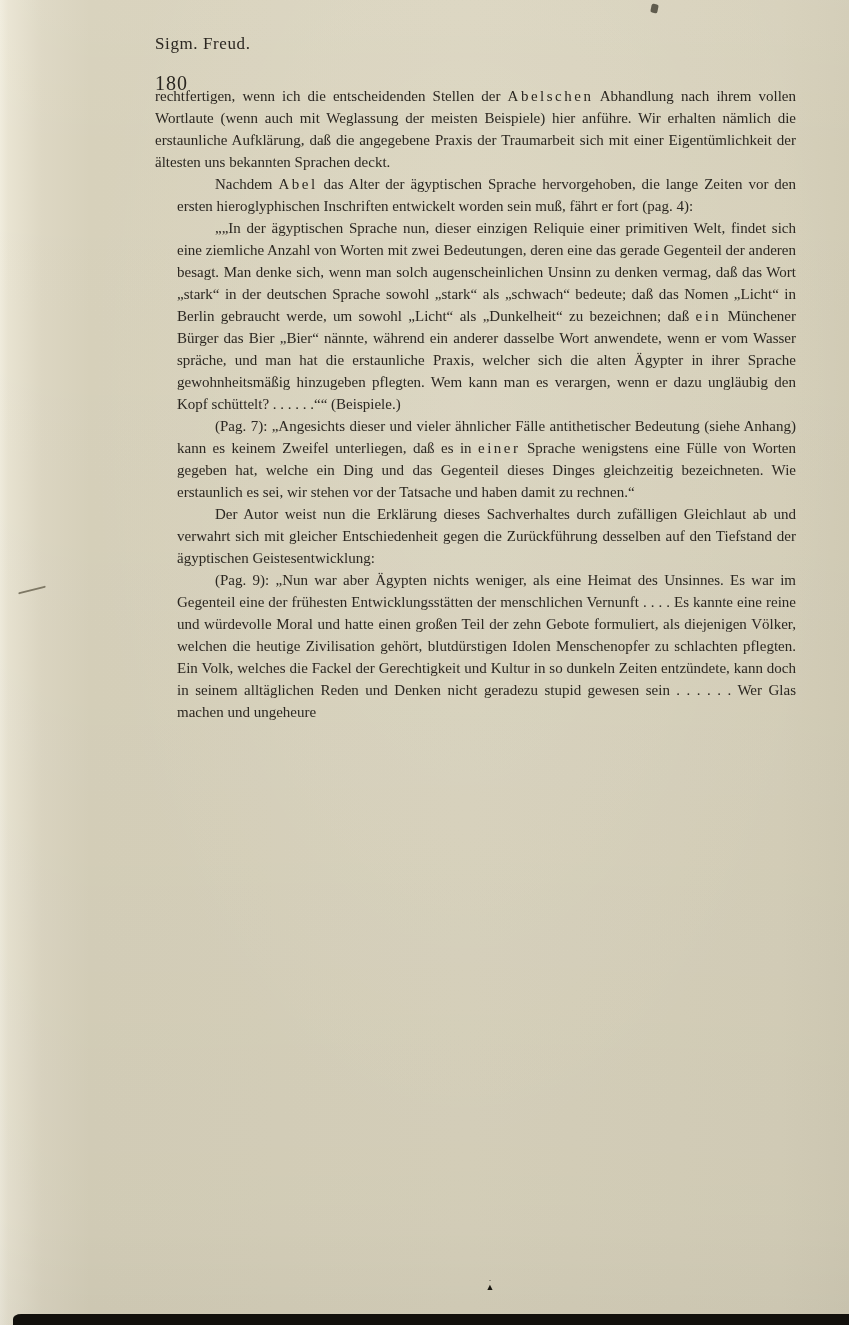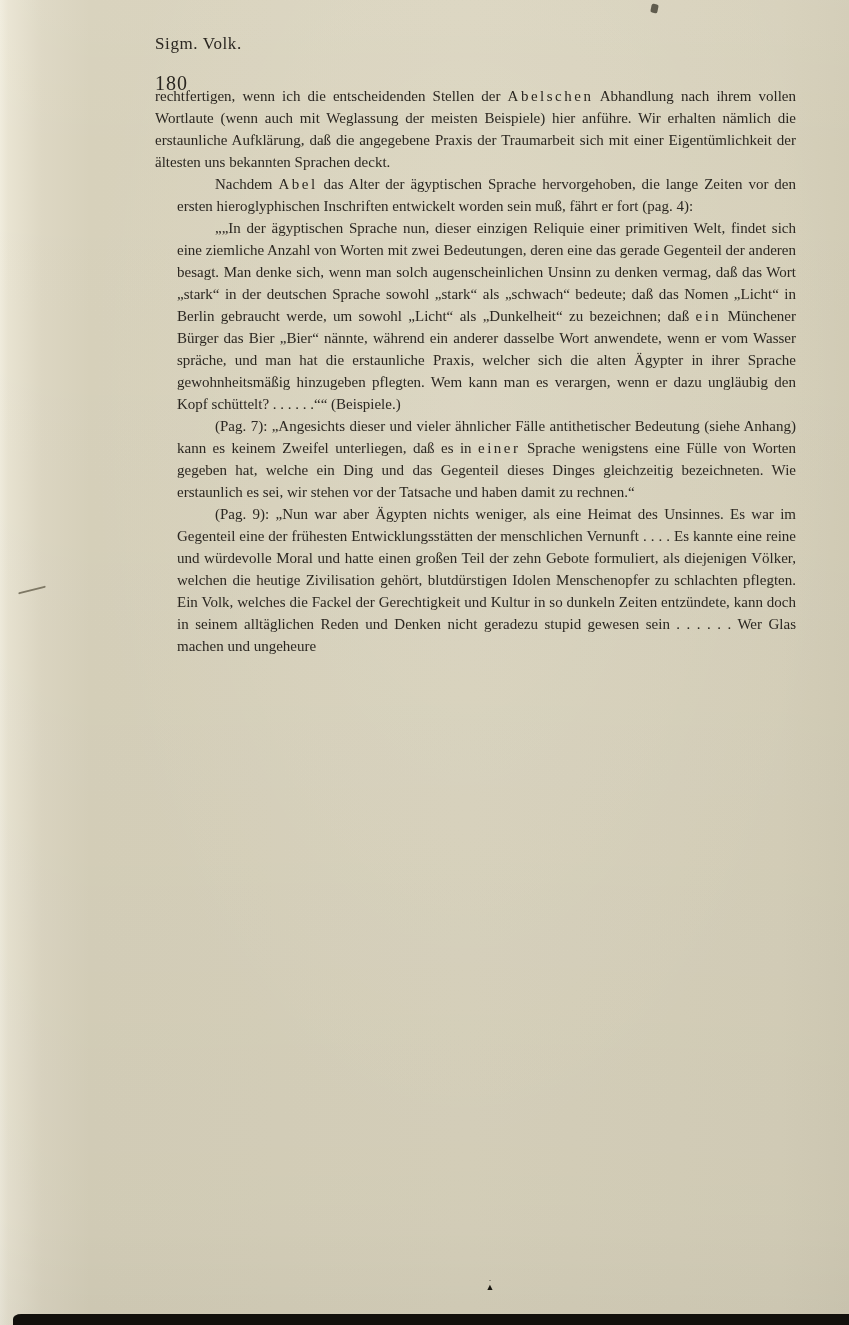--- a/index.html
+++ b/index.html
@@ -104,33 +104,34 @@
 </style>
 </head>
 <body>
 
 <div class="page">
 
   <div class="content">
 
     <div class="header">
       <span class="page-number">180</span>
-      <span class="running-header">Sigm. Volk.</span>
+      <span class="running-header">Sigm. Freud.</span>
     </div>
 
     <div class="body-text">
 
       <p class="para"><span>rechtfertigen, wenn ich die entscheidenden Stellen der </span><span class="sperr">Abelschen</span><span> Abhandlung nach ihrem vollen Wortlaute (wenn auch mit Weglassung der meisten Beispiele) hier anführe. Wir erhalten nämlich die erstaunliche Aufklärung, daß die angegebene Praxis der Traumarbeit sich mit einer Eigentümlichkeit der ältesten uns bekannten Sprachen deckt.</span></p>
 
       <p class="para indent"><span>Nachdem </span><span class="sperr">Abel</span><span> das Alter der ägyptischen Sprache hervorgehoben, die lange Zeiten vor den ersten hieroglyphischen Inschriften entwickelt worden sein muß, fährt er fort (pag. 4):</span></p>
 
       <p class="para indent"><span>„„In der ägyptischen Sprache nun, dieser einzigen Reliquie einer primitiven Welt, findet sich eine ziemliche Anzahl von Worten mit zwei Bedeutungen, deren eine das gerade Gegenteil der anderen besagt. Man denke sich, wenn man solch augenscheinlichen Unsinn zu denken vermag, daß das Wort „stark“ in der deutschen Sprache sowohl „stark“ als „schwach“ bedeute; daß das Nomen „Licht“ in Berlin gebraucht werde, um sowohl „Licht“ als „Dunkelheit“ zu bezeichnen; daß </span><span class="sperr">ein</span><span> Münchener Bürger das Bier „Bier“ nännte, während ein anderer dasselbe Wort anwendete, wenn er vom Wasser spräche, und man hat die erstaunliche Praxis, welcher sich die alten Ägypter in ihrer Sprache gewohnheitsmäßig hinzugeben pflegten. Wem kann man es verargen, wenn er dazu ungläubig den Kopf schüttelt? . . . . . .““ (Beispiele.)</span></p>
 
       <p class="para indent"><span>(Pag. 7): „Angesichts dieser und vieler ähnlicher Fälle antithetischer Bedeutung (siehe Anhang) kann es keinem Zweifel unterliegen, daß es in </span><span class="sperr">einer</span><span> Sprache wenigstens eine Fülle von Worten gegeben hat, welche ein Ding und das Gegenteil dieses Dinges gleichzeitig bezeichneten. Wie erstaunlich es sei, wir stehen vor der Tatsache und haben damit zu rechnen.“</span></p>
 
+      <p class="para indent"><span>Der Autor weist nun die Erklärung dieses Sachverhaltes durch zufälligen Gleichlaut ab und verwahrt sich mit gleicher Entschiedenheit gegen die Zurückführung desselben auf den Tiefstand der ägyptischen Geistesentwicklung:</span></p>
 
       <p class="para indent"><span>(Pag. 9): „Nun war aber Ägypten nichts weniger, als eine Heimat des Unsinnes. Es war im Gegenteil eine der frühesten Entwicklungsstätten der menschlichen Vernunft . . . . Es kannte eine reine und würdevolle Moral und hatte einen großen Teil der zehn Gebote formuliert, als diejenigen Völker, welchen die heutige Zivilisation gehört, blutdürstigen Idolen Menschenopfer zu schlachten pflegten. Ein Volk, welches die Fackel der Gerechtigkeit und Kultur in so dunkeln Zeiten entzündete, kann doch in seinem alltäglichen Reden und Denken nicht geradezu stupid gewesen sein . . . . . . Wer Glas machen und ungeheure</span></p>
 
     </div>
   </div>
 
   <div class="margin-dash"></div>
   <div class="corner-speck"></div>
 
   <div class="printers-mark">

